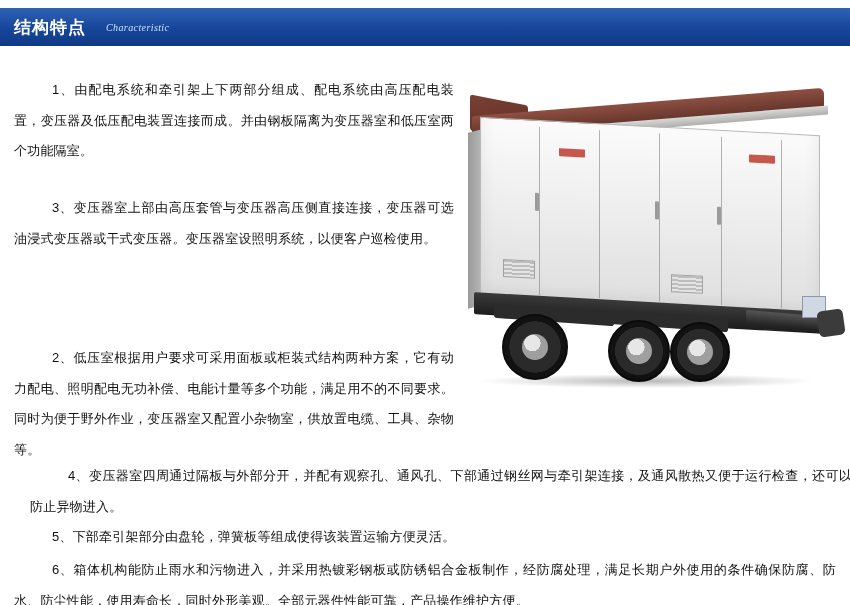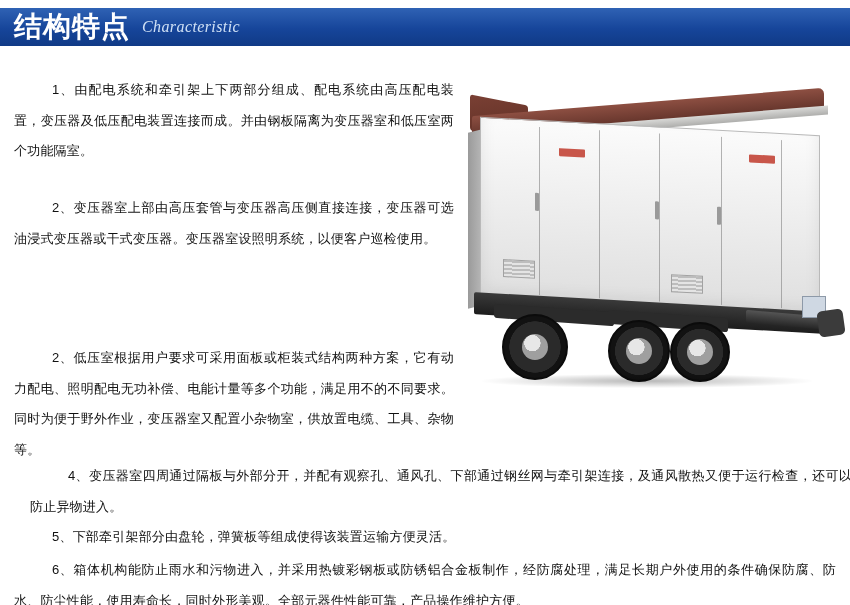--- a/index.html
+++ b/index.html
@@ -29,29 +29,29 @@
     height: 38px;
     background: #1a4fa0;
     background: linear-gradient(180deg, #2f62b4 0%, #16459a 55%, #103a86 100%);
     display: flex;
     align-items: center;
     padding-left: 14px;
     box-sizing: border-box;
   }
   .header-title {
     color: #ffffff;
-    font-size: 28px;
+    font-size: 17px;
     font-weight: bold;
     letter-spacing: 1px;
     line-height: 1;
   }
   .header-sub {
     color: #cfe0f5;
-    font-size: 16px;
-    margin-left: 12px;
+    font-size: 10px;
+    margin-left: 20px;
     letter-spacing: 0.4px;
     font-family: "Liberation Serif", serif;
     font-style: italic;
   }
 
   
   .content {
     position: absolute;
     left: 0;
     top: 52px;
@@ -256,21 +256,21 @@
 
 <div class="page">
 
   <div class="header-bar">
     <span class="header-title">结构特点</span>
     <span class="header-sub">Characteristic</span>
   </div>
 
   <div class="content">
     <p class="para p1">1、由配电系统和牵引架上下两部分组成、配电系统由高压配电装置，变压器及低压配电装置连接而成。并由钢板隔离为变压器室和低压室两个功能隔室。</p>
-    <p class="para p2">2、变压器室上部由高压套管与变压器高压侧直接连接，变压器可选油浸式变压器或干式变压器。变压器室设照明系统，以便客户巡检使用。</p>
+    <p class="para p2">3、变压器室上部由高压套管与变压器高压侧直接连接，变压器可选油浸式变压器或干式变压器。变压器室设照明系统，以便客户巡检使用。</p>
     <p class="para p3">2、低压室根据用户要求可采用面板或柜装式结构两种方案，它有动力配电、照明配电无功补偿、电能计量等多个功能，满足用不的不同要求。同时为便于野外作业，变压器室又配置小杂物室，供放置电缆、工具、杂物等。</p>
     <p class="para p4">4、变压器室四周通过隔板与外部分开，并配有观察孔、通风孔、下部通过钢丝网与牵引架连接，及通风散热又便于运行检查，还可以防止异物进入。</p>
     <p class="para p5">5、下部牵引架部分由盘轮，弹簧板等组成使得该装置运输方便灵活。</p>
     <p class="para p6">6、箱体机构能防止雨水和污物进入，并采用热镀彩钢板或防锈铝合金板制作，经防腐处理，满足长期户外使用的条件确保防腐、防水、防尘性能，使用寿命长，同时外形美观。全部元器件性能可靠，产品操作维护方便。</p>
   </div>
 
   <div class="photo">
     <div class="photo-inner">
 
       <div class="roof-left-slope"></div>

